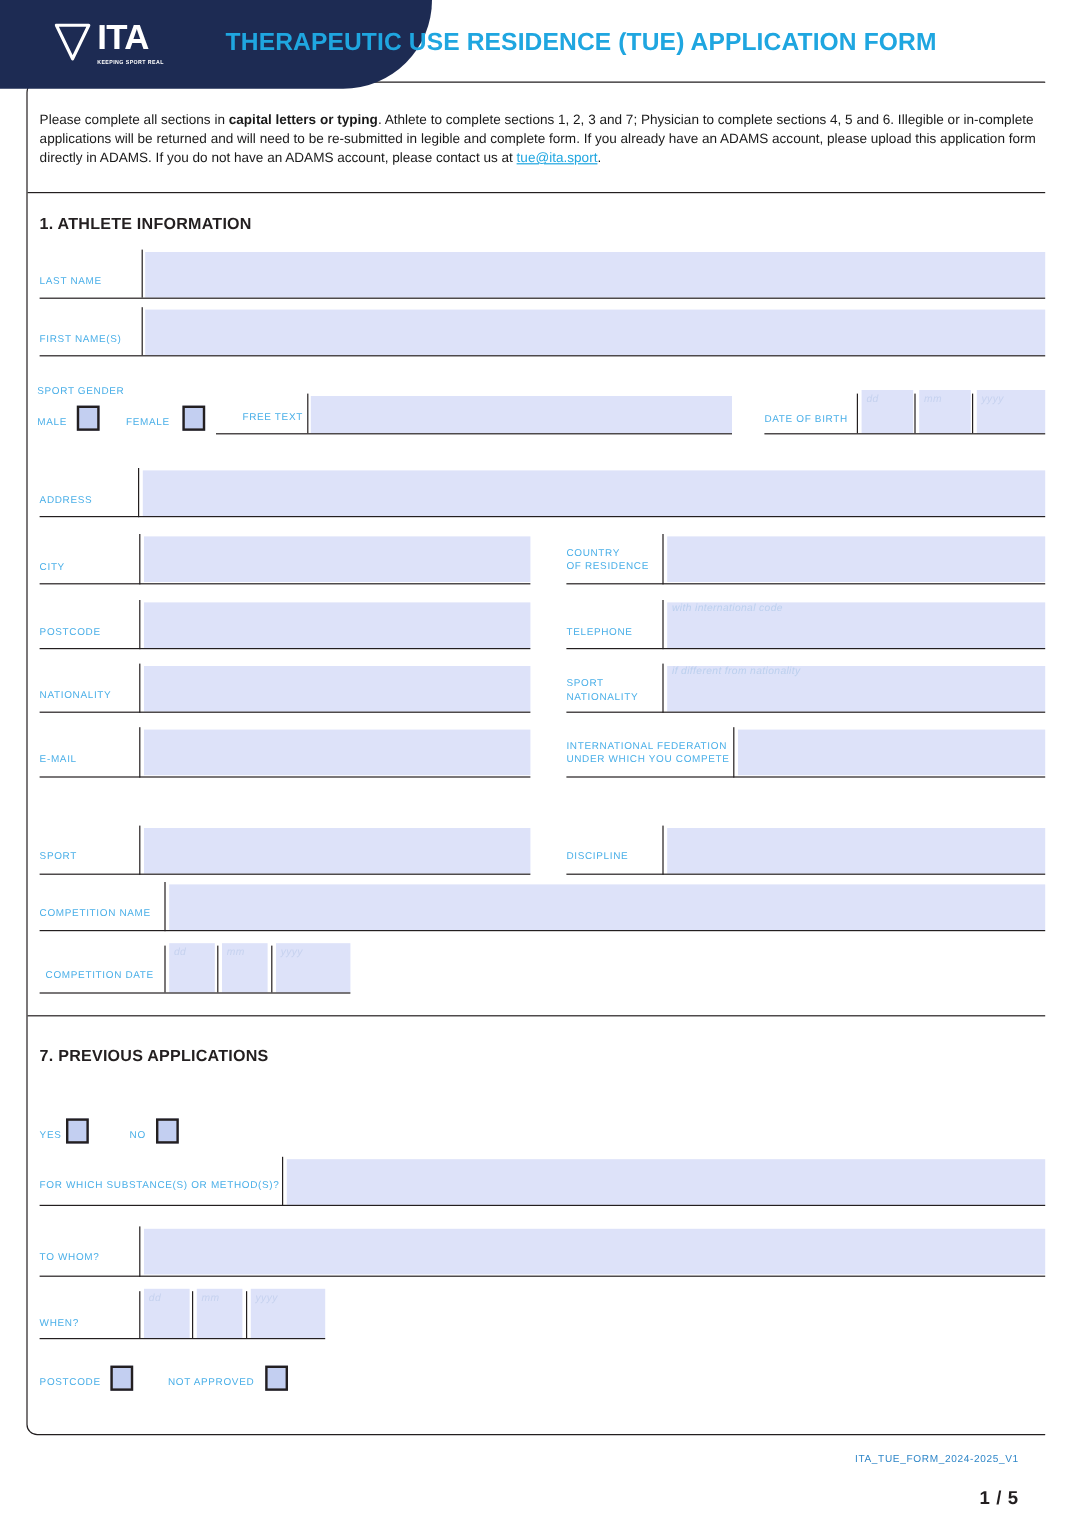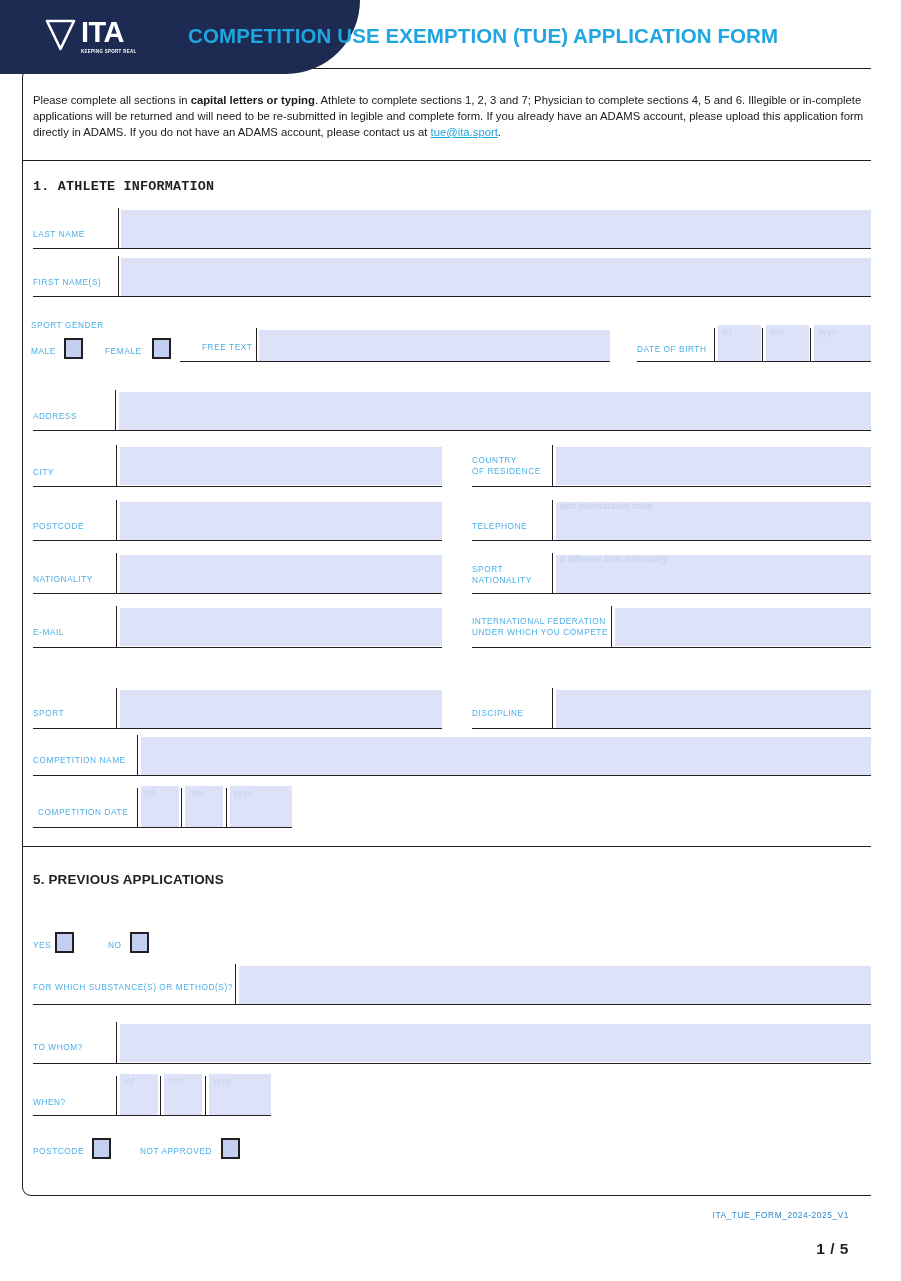--- a/index.html
+++ b/index.html
@@ -111,21 +111,21 @@
 
   
   .section-title {
     position: absolute;
     color: #231f20;
     font-size: 13.4px;
     font-weight: bold;
     letter-spacing: 0.2px;
     font-family: "Liberation Sans", sans-serif;
   }
-  #sec1-title { left: 33px; top: 179px; font-family: Liberation Mono, monospace; }
+  #sec1-title { left: 33px; top: 179px; }
   #sec2-title { left: 33px; top: 872px; }
 
   .question {
     position: absolute;
     left: 33px; top: 902px;
     font-size: 11.6px;
     color: #1a1a1a;
     font-family: "Liberation Sans", sans-serif;
   }
 
@@ -210,21 +210,21 @@
       <svg class="logo-mark" width="33" height="35" viewBox="0 0 33 35" aria-hidden="true">
         <path d="M3 3 H30 L16.5 31 Z" fill="none" stroke="#ffffff" stroke-width="2.6" stroke-linejoin="round"></path>
       </svg>
     </span>
     <span class="logo-text-block">
       <span class="logo-ita">ITA</span>
       <span class="logo-tag">KEEPING SPORT REAL</span>
     </span>
   </div>
 
-  <div class="form-title">COMPETITION USE EXEMPTION (TUE) APPLICATION FORM</div>
+  <div class="form-title">THERAPEUTIC USE RESIDENCE (TUE) APPLICATION FORM</div>
 
   <div class="card"></div>
 
   <div class="instructions">
     <span>Please complete all sections in </span><b>capital letters or typing</b><span>. Athlete to complete sections 1, 2, 3 and 7; Physician to complete sections 4, 5 and 6. Illegible or in-complete applications will be returned and will need to be re-submitted in legible and complete form. If you already have an ADAMS account, please upload this application form directly in ADAMS. If you do not have an ADAMS account, please contact us at </span><a href="#">tue@ita.sport</a><span>.</span>
   </div>
 
   <div class="rule" id="rule-1"></div>
 
   <div class="section-title" id="sec1-title">1. ATHLETE INFORMATION</div>
@@ -334,21 +334,21 @@
   <div class="vline" style="left:181px; top:788px; height:39px;"></div>
   <div class="fill" style="left:185px; top:786px; width:38px; height:41px;"></div>
   <div class="dph" style="left:189px; top:788px;">mm</div>
   <div class="vline" style="left:226px; top:788px; height:39px;"></div>
   <div class="fill" style="left:230px; top:786px; width:62px; height:41px;"></div>
   <div class="dph" style="left:234px; top:788px;">yyyy</div>
   <div class="hline" style="left:33px; top:827px; width:259px;"></div>
 
   <div class="rule" id="rule-2"></div>
 
-  <div class="section-title" id="sec2-title">5. PREVIOUS APPLICATIONS</div>
+  <div class="section-title" id="sec2-title">7. PREVIOUS APPLICATIONS</div>
 
   <div class="lbl" style="left:33px; top:940px;">YES</div>
   <div class="cbox" style="left:55px; top:932px;"></div>
   <div class="lbl" style="left:108px; top:940px;">NO</div>
   <div class="cbox" style="left:130px; top:932px;"></div>
 
   <div class="lbl" style="left:33px; top:982px;">FOR WHICH SUBSTANCE(S) OR METHOD(S)?</div>
   <div class="vline" style="left:235px; top:964px; height:41px;"></div>
   <div class="fill" style="left:239px; top:966px; width:637px; height:38px;"></div>
   <div class="hline" style="left:33px; top:1004px; width:843px;"></div>

